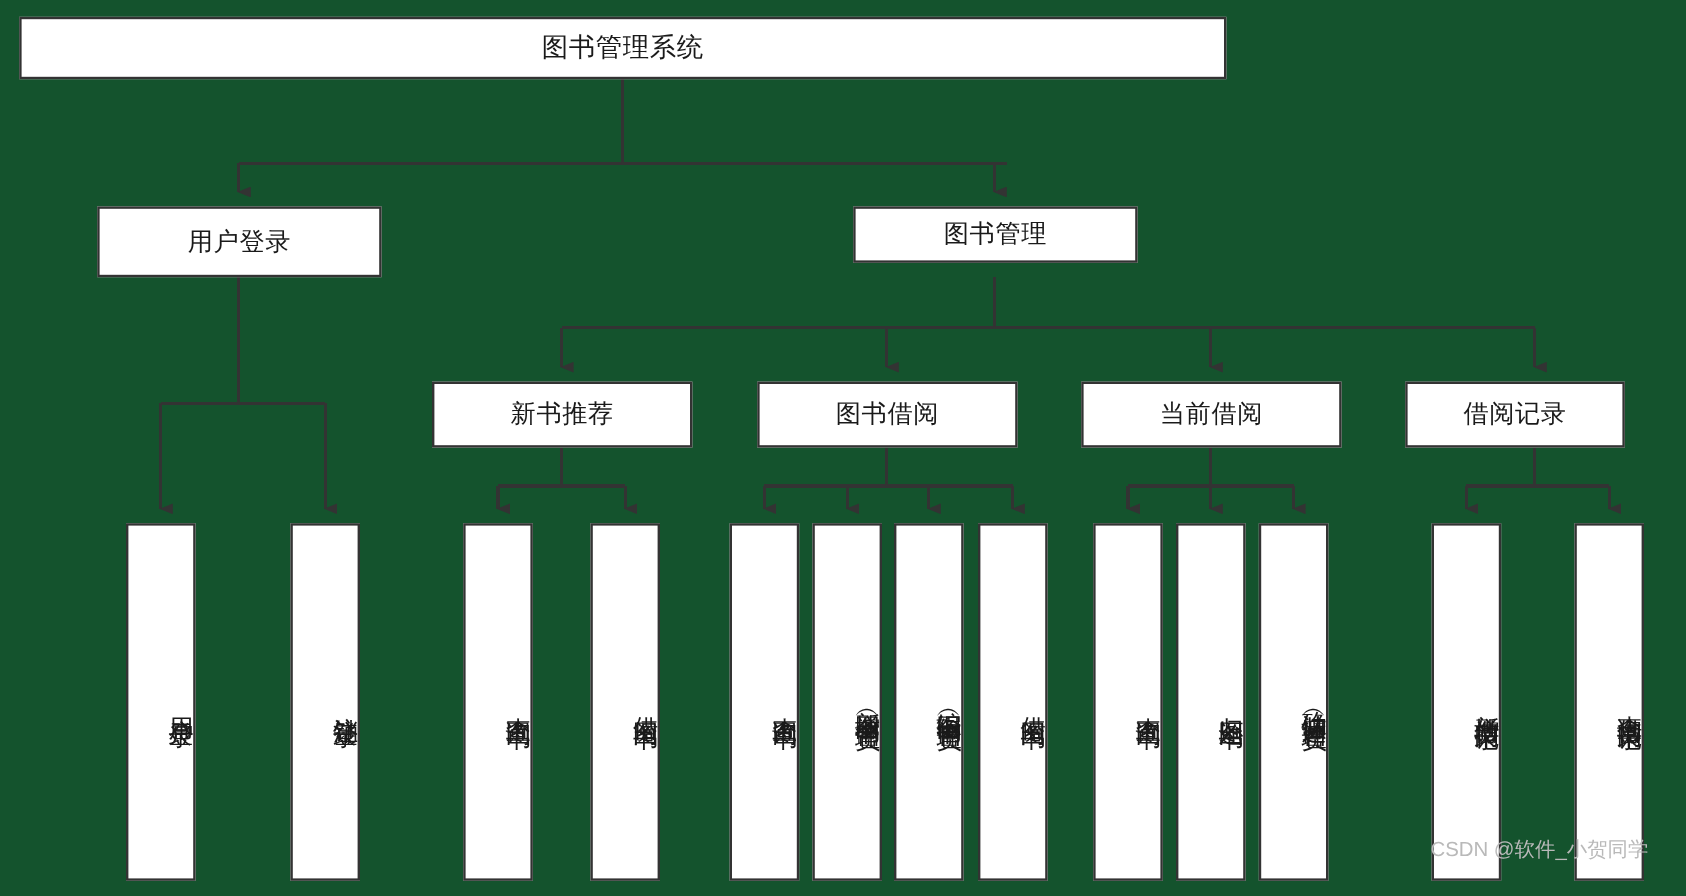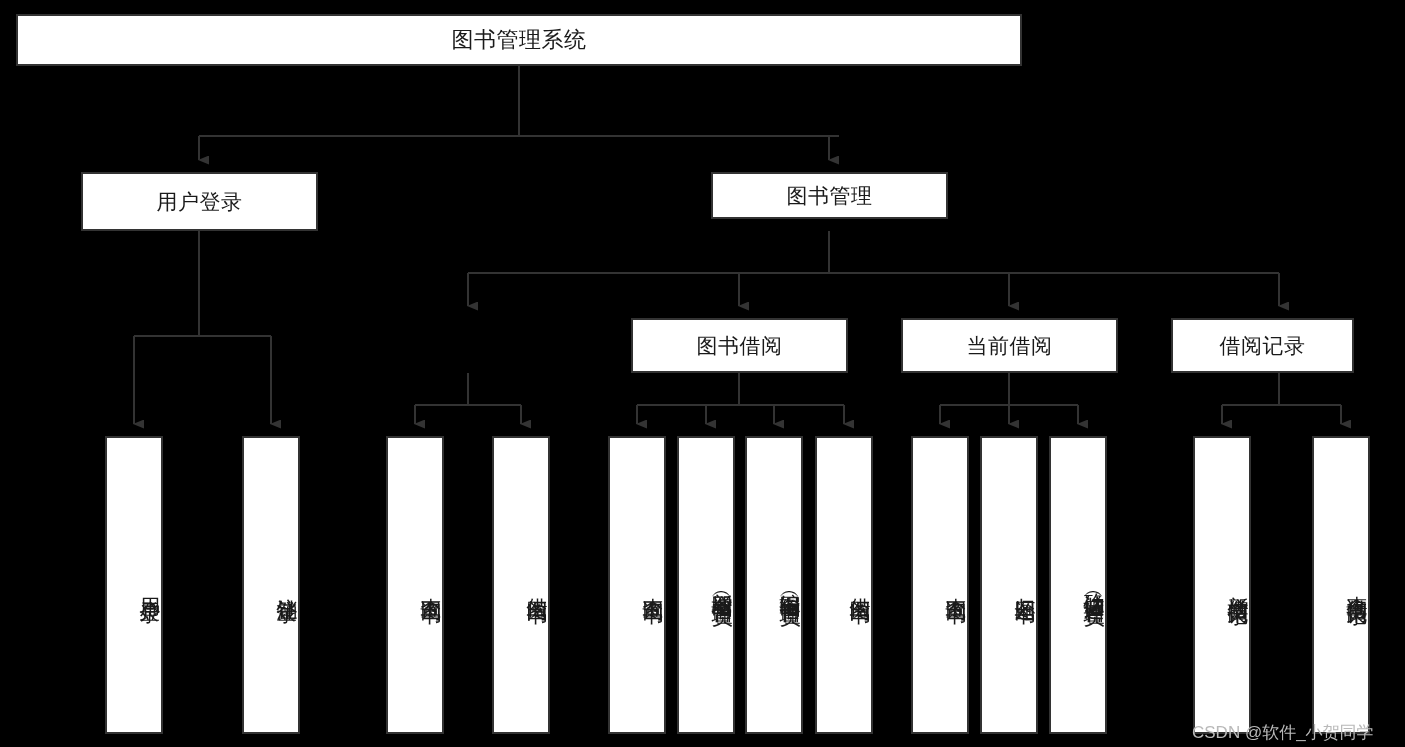--- a/index.html
+++ b/index.html
@@ -8,21 +8,21 @@
     padding: 0;
     background: #ffffff;
   }
   body {
     font-family: "Liberation Sans", "DejaVu Sans", sans-serif;
   }
   #diagram-root {
     position: relative;
     width: 1405px;
     height: 747px;
-    background: #000000;
+    background: #14532d;
     overflow: hidden;
   }
   #diagram-svg {
     position: absolute;
     left: 0;
     top: 0;
     width: 1405px;
     height: 747px;
   }
   .node {
@@ -56,21 +56,21 @@
     text-orientation: upright;
     line-height: 1.0;
     display: block;
   }
   .node.root {
     font-size: 22px;
   }
   .watermark {
     position: absolute;
     left: 1192px;
-    top: 721px;
+    top: 696px;
     font-size: 17px;
     color: #b9b9b9;
     white-space: nowrap;
     z-index: 5;
     font-family: "Liberation Sans", "DejaVu Sans", sans-serif;
   }
 </style>
 </head>
 <body>
 
@@ -130,20 +130,23 @@
     <span>图书管理系统</span>
   </div>
 
   <div class="node horiz" style="left:81px; top:172px; width:237px; height:59px;">
     <span>用户登录</span>
   </div>
   <div class="node horiz" style="left:711px; top:172px; width:237px; height:47px;">
     <span>图书管理</span>
   </div>
 
+  <div class="node horiz" style="left:360px; top:318px; width:217px; height:55px;">
+    <span>新书推荐</span>
+  </div>
   <div class="node horiz" style="left:901px; top:318px; width:217px; height:55px;">
     <span>当前借阅</span>
   </div>
   <div class="node horiz" style="left:631px; top:318px; width:217px; height:55px;">
     <span>图书借阅</span>
   </div>
   <div class="node horiz" style="left:1171px; top:318px; width:183px; height:55px;">
     <span>借阅记录</span>
   </div>
 

